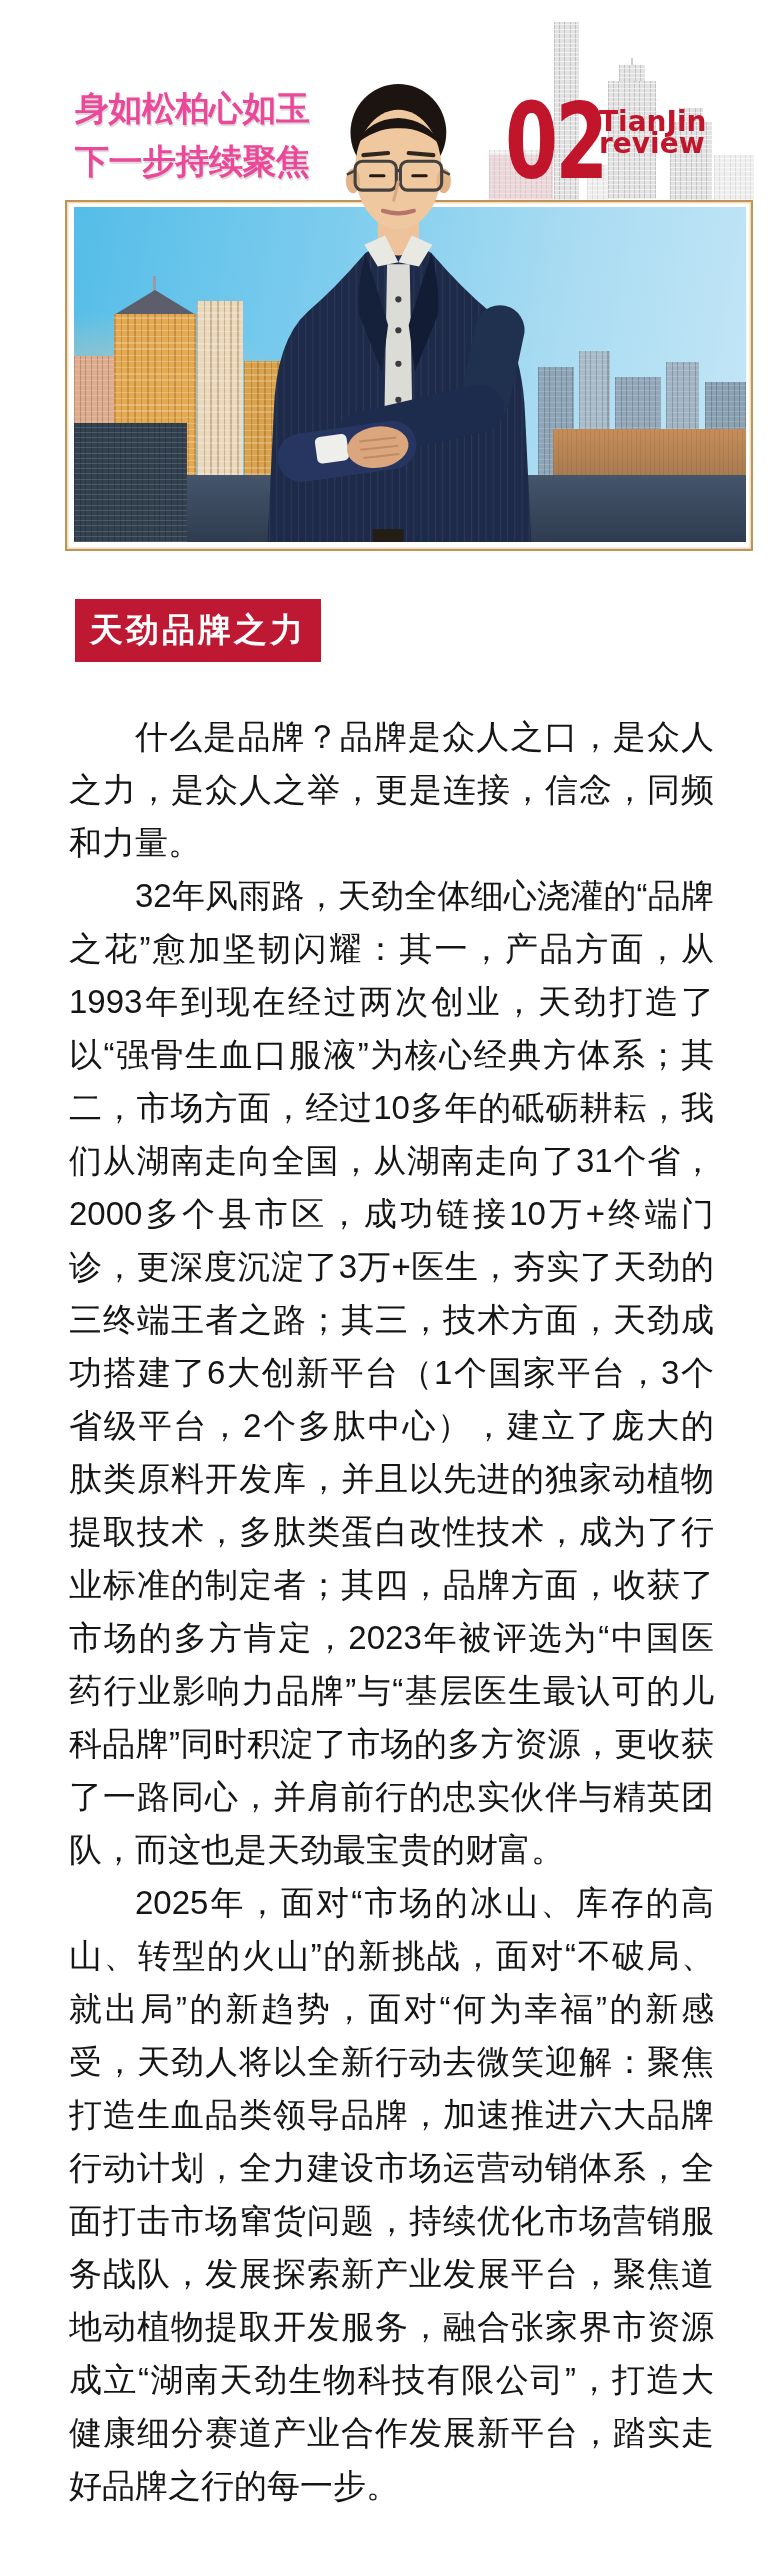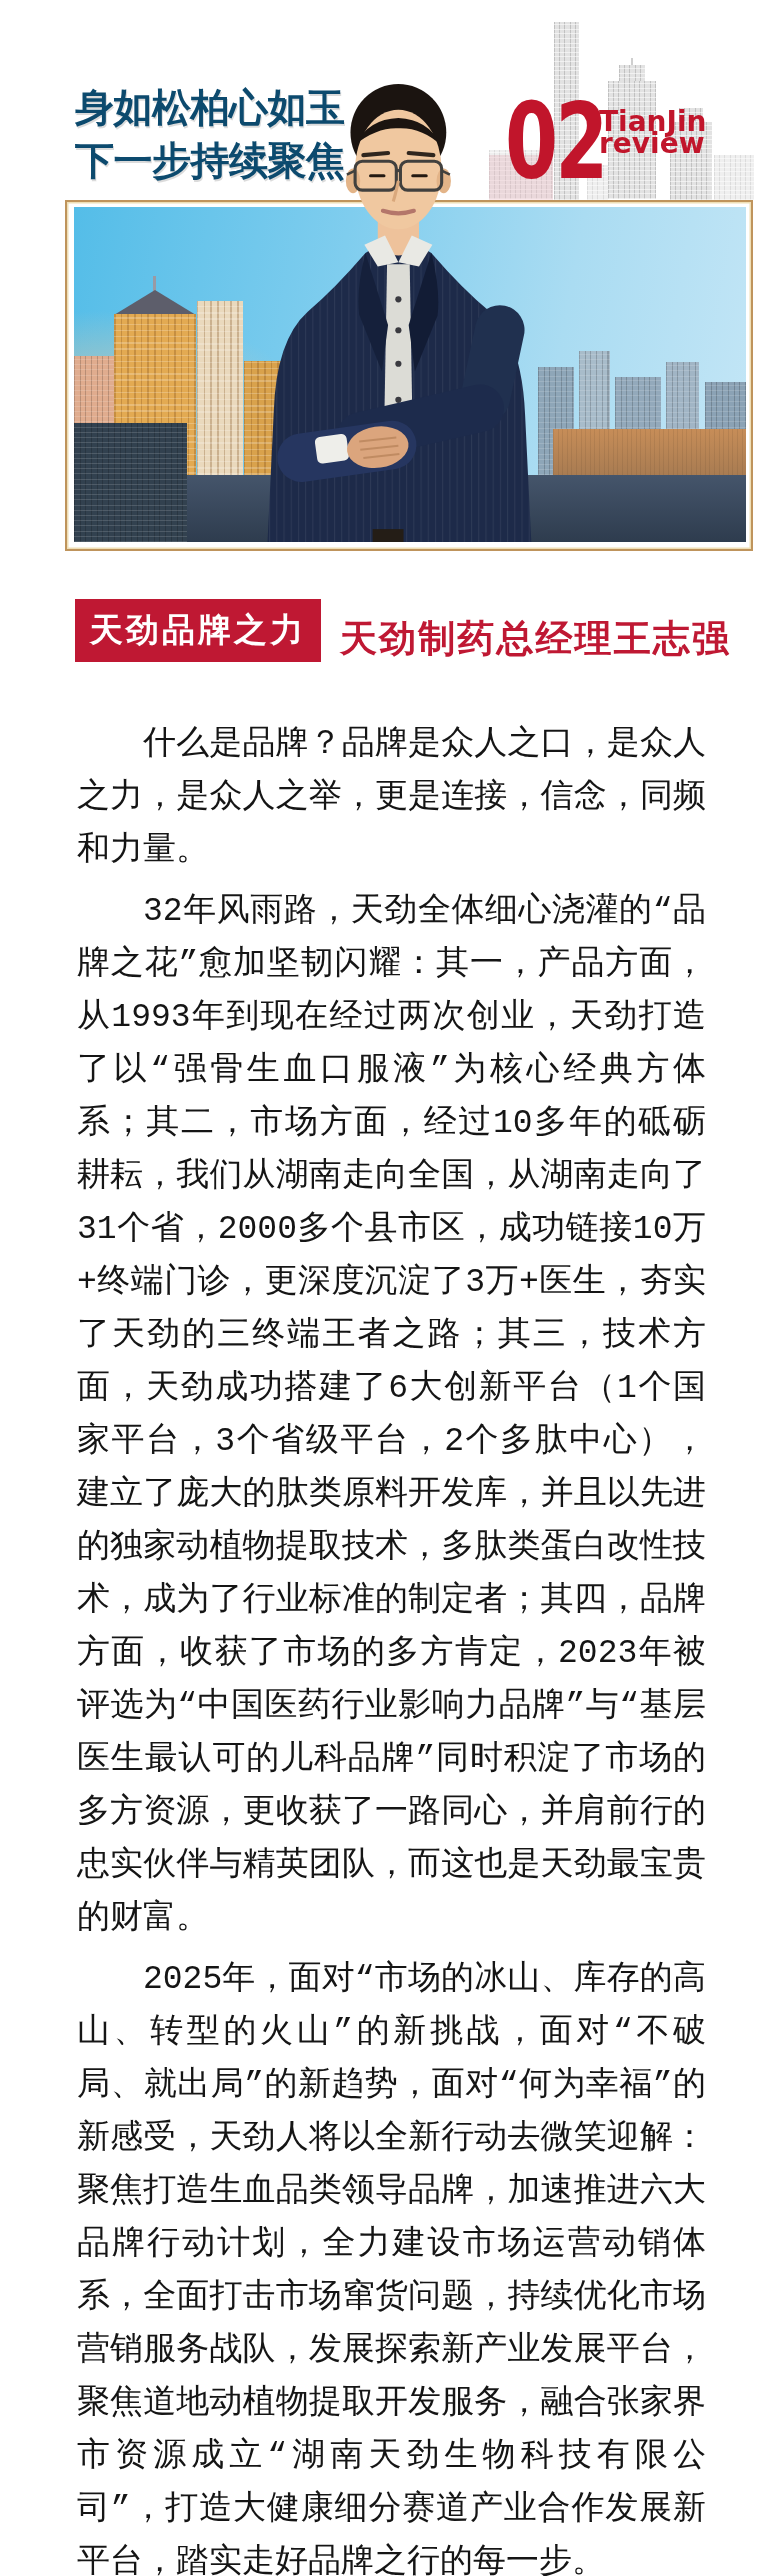--- a/index.html
+++ b/index.html
@@ -8,21 +8,21 @@
 
   
   .gbld{position:absolute;background-color:#dcdcdc;
         background-image:repeating-linear-gradient(0deg, rgba(255,255,255,.55) 0 1px, transparent 1px 4.6px),
                          repeating-linear-gradient(90deg, rgba(186,186,186,.8) 0 1px, rgba(228,228,228,.8) 1px 5.2px);}
   .gbld.light{opacity:.55;}
   .gtint{position:absolute;background:rgba(193,21,47,.10);}
   .antenna{position:absolute;background:#cfcfcf;}
 
   
-  .slogan{position:absolute;left:75px;color:#0c4a6e;font-weight:900;font-size:39px;line-height:42px;
+  .slogan{position:absolute;left:75px;color:#ec4899;font-weight:900;font-size:34px;line-height:42px;
           letter-spacing:-0.5px;text-shadow:1px 1.5px 0 rgba(0,0,0,.14);white-space:nowrap;}
   #slogan1{top:87px;} #slogan2{top:140px;}
   #issue-number{position:absolute;left:505px;top:89px;color:#c1152b;font-weight:700;font-size:106px;
           line-height:1;letter-spacing:-4.1px;transform:scaleX(.72);transform-origin:left top;
           font-family:"DejaVu Sans",sans-serif;z-index:3;}
   .issue-word{position:absolute;left:599px;color:#c1152b;font-weight:700;font-size:28px;line-height:28px;
           letter-spacing:0;z-index:3;font-family:"DejaVu Sans",sans-serif;}
   #issue-word1{top:108px;} #issue-word2{top:130px;}
 
   
@@ -40,21 +40,21 @@
   
   #badge{position:absolute;left:75px;top:599px;width:246px;height:63px;background:#bf1833;
          display:flex;align-items:center;justify-content:center;z-index:2;}
   #badge span{color:#ffffff;font-size:33px;font-weight:700;letter-spacing:3.1px;white-space:nowrap;}
   #section-title{position:absolute;left:340px;top:614px;color:#bf1833;font-size:37px;font-weight:700;
          letter-spacing:2.1px;white-space:nowrap;z-index:2;}
 
   
   #article{position:absolute;left:69px;top:710px;width:645px;color:#151515;
            font-size:33px;line-height:53px;text-align:justify;}
-  #article p{margin:8px;padding:0;text-indent:2em;font-family:Liberation Mono, monospace;}
+  #article p{margin:0;padding:0;text-indent:2em;}
 </style>
 </head>
 <body>
 
 <div id="page">
 
   <div>
     <div class="gbld" style="left:554px;top:21.6px;width:25px;height:178px;"></div>
     <div class="antenna" style="left:631px;top:58px;width:2.1px;height:24px;"></div>
     <div class="gbld" style="left:619px;top:65px;width:26px;height:17.5px;"></div>
@@ -156,21 +156,20 @@
       <rect x="112" y="684" width="62" height="52" rx="10" fill="#eeeeea" transform="rotate(-8 143 710)"></rect>
       <ellipse cx="232" cy="707" rx="60" ry="40" fill="#dba57d" transform="rotate(-8 232 707)"></ellipse>
       <path d="M 196,696 L 268,688 M 198,712 L 272,704 M 204,728 L 274,720" stroke="#c08b62" stroke-width="4" fill="none"></path>
     </g>
     <rect x="222" y="866" width="60" height="25" fill="#241d16"></rect>
   </svg>
 
   <div id="badge">
     <span>天劲品牌之力</span>
   </div>
-  <div id="section-title">天劲制药总经理王志强</div>
 
   <div id="article">
     <p>什么是品牌？品牌是众人之口，是众人之力，是众人之举，更是连接，信念，同频和力量。</p>
     <p>32年风雨路，天劲全体细心浇灌的“品牌之花”愈加坚韧闪耀：其一，产品方面，从1993年到现在经过两次创业，天劲打造了以“强骨生血口服液”为核心经典方体系；其二，市场方面，经过10多年的砥砺耕耘，我们从湖南走向全国，从湖南走向了31个省，2000多个县市区，成功链接10万+终端门诊，更深度沉淀了3万+医生，夯实了天劲的三终端王者之路；其三，技术方面，天劲成功搭建了6大创新平台（1个国家平台，3个省级平台，2个多肽中心），建立了庞大的肽类原料开发库，并且以先进的独家动植物提取技术，多肽类蛋白改性技术，成为了行业标准的制定者；其四，品牌方面，收获了市场的多方肯定，2023年被评选为“中国医药行业影响力品牌”与“基层医生最认可的儿科品牌”同时积淀了市场的多方资源，更收获了一路同心，并肩前行的忠实伙伴与精英团队，而这也是天劲最宝贵的财富。</p>
     <p>2025年，面对“市场的冰山、库存的高山、转型的火山”的新挑战，面对“不破局、就出局”的新趋势，面对“何为幸福”的新感受，天劲人将以全新行动去微笑迎解：聚焦打造生血品类领导品牌，加速推进六大品牌行动计划，全力建设市场运营动销体系，全面打击市场窜货问题，持续优化市场营销服务战队，发展探索新产业发展平台，聚焦道地动植物提取开发服务，融合张家界市资源成立“湖南天劲生物科技有限公司”，打造大健康细分赛道产业合作发展新平台，踏实走好品牌之行的每一步。</p>
 
   </div>
 
 </div>
 

